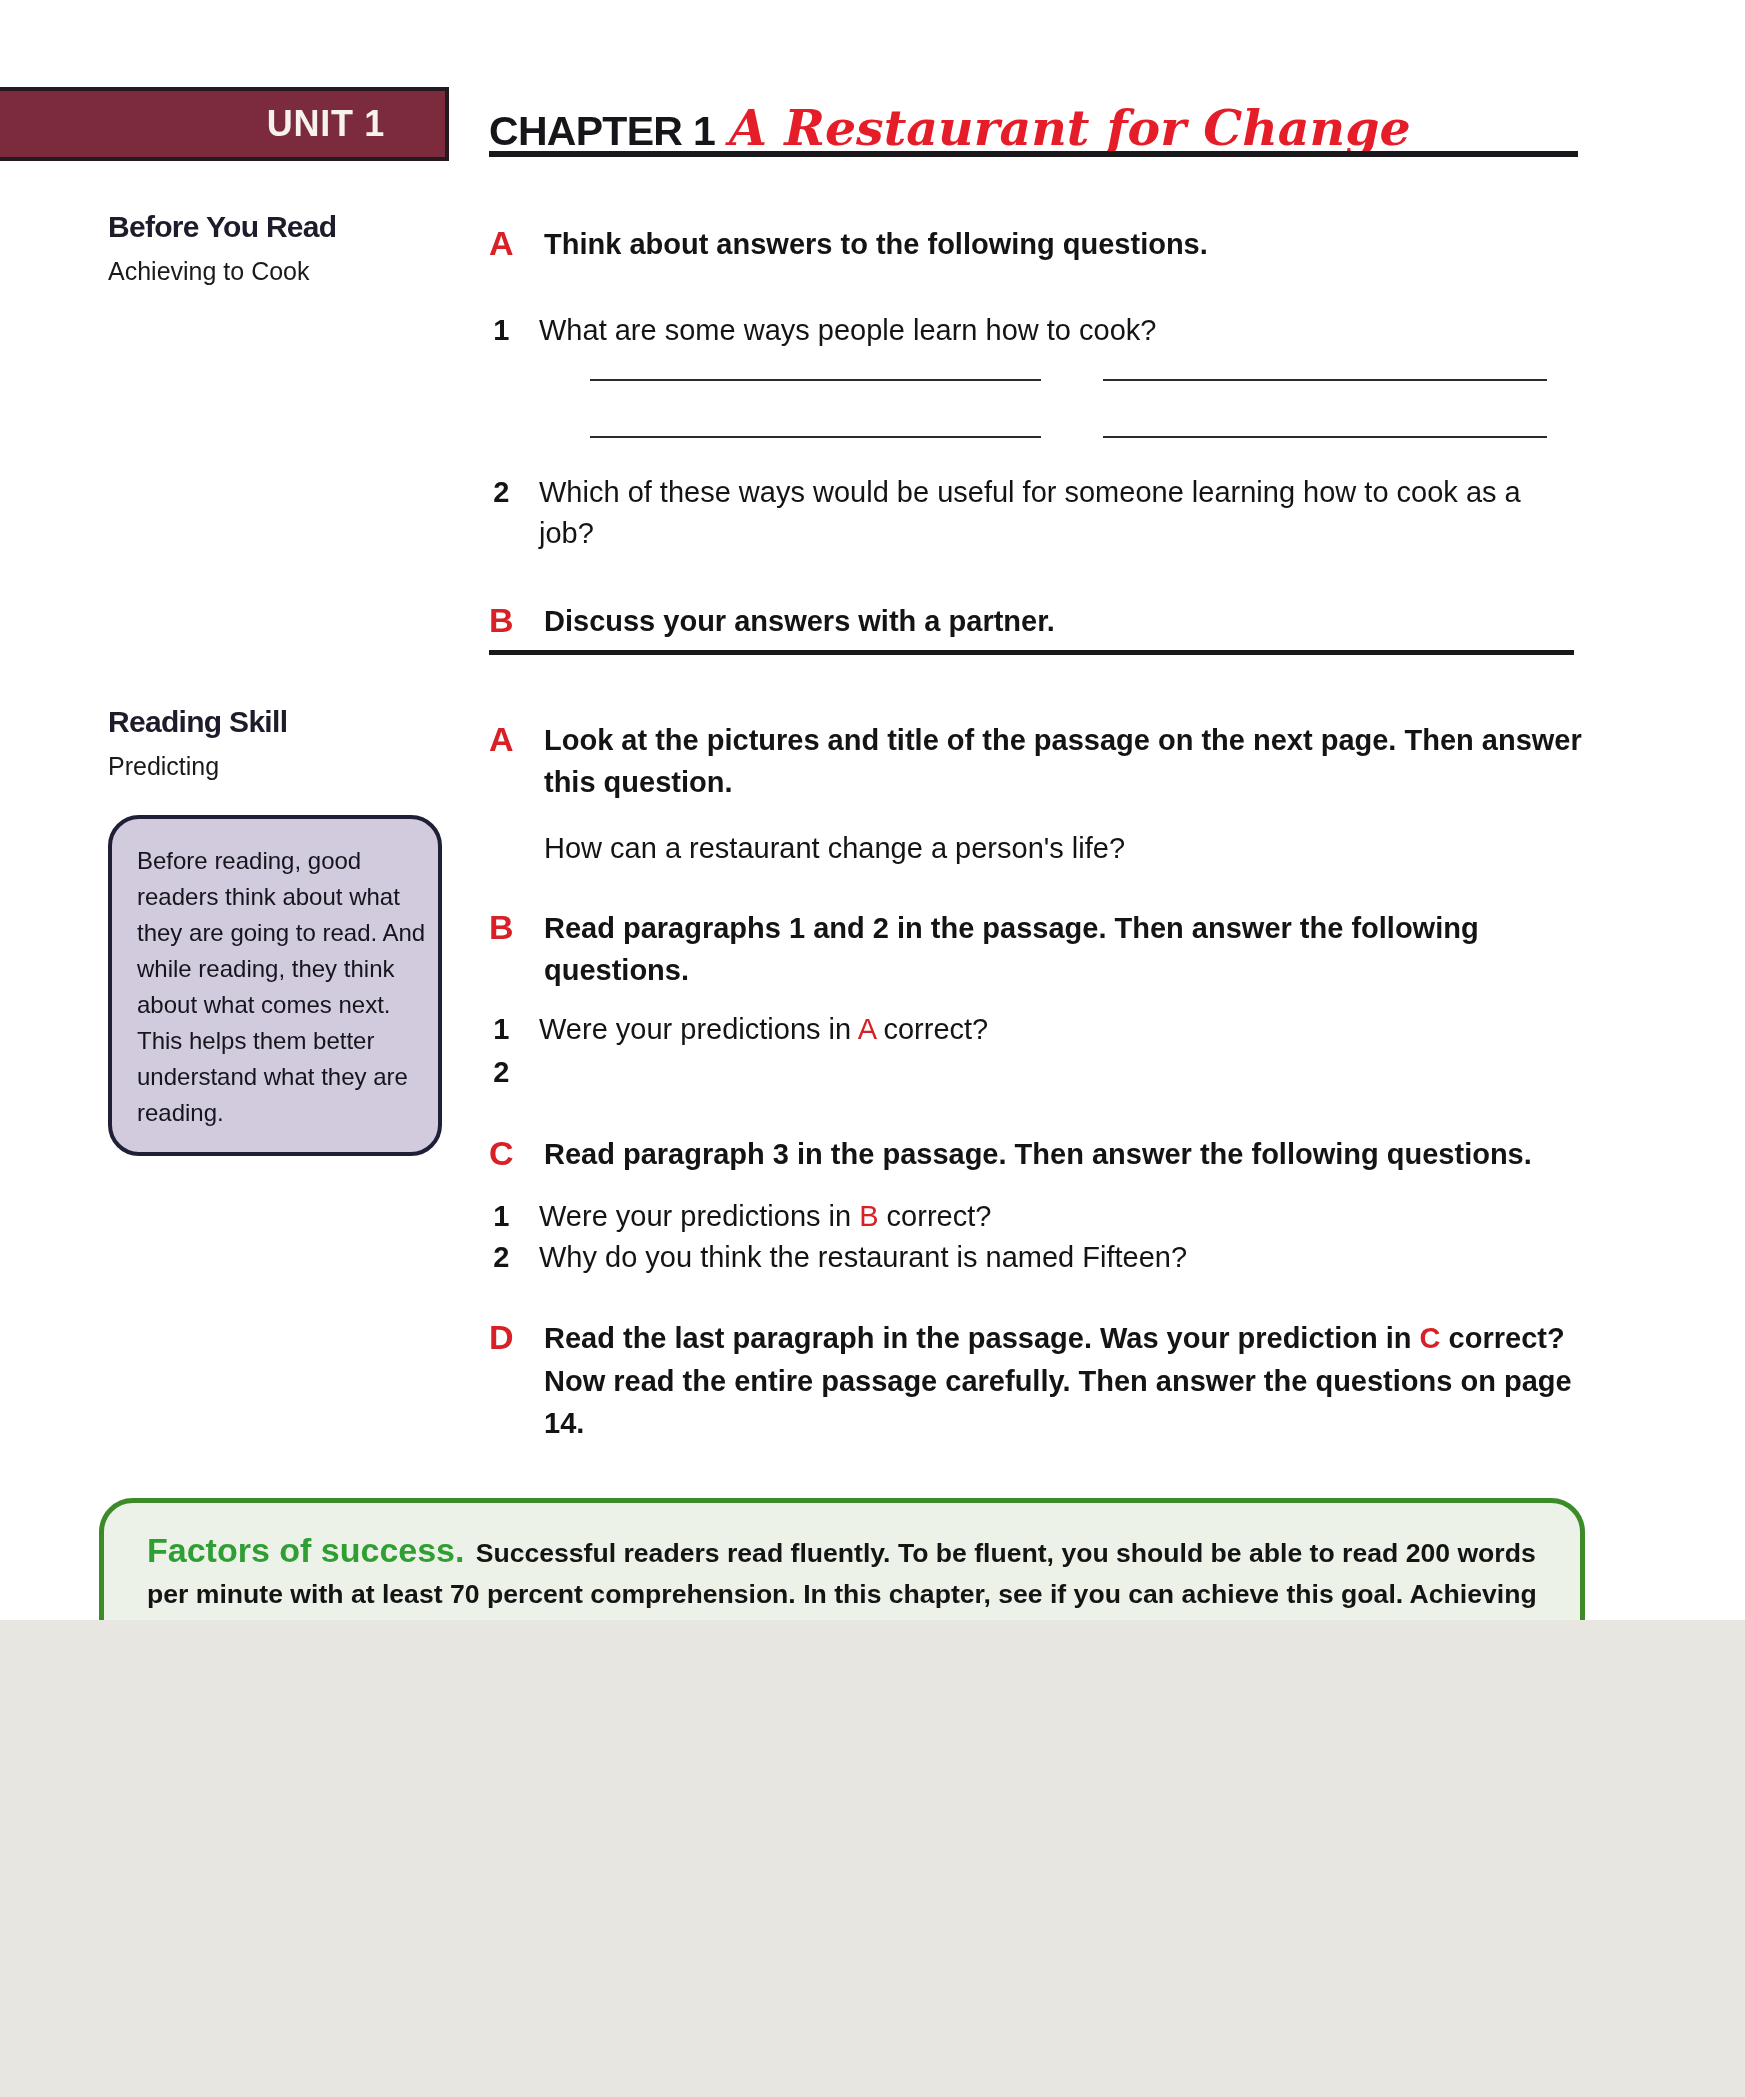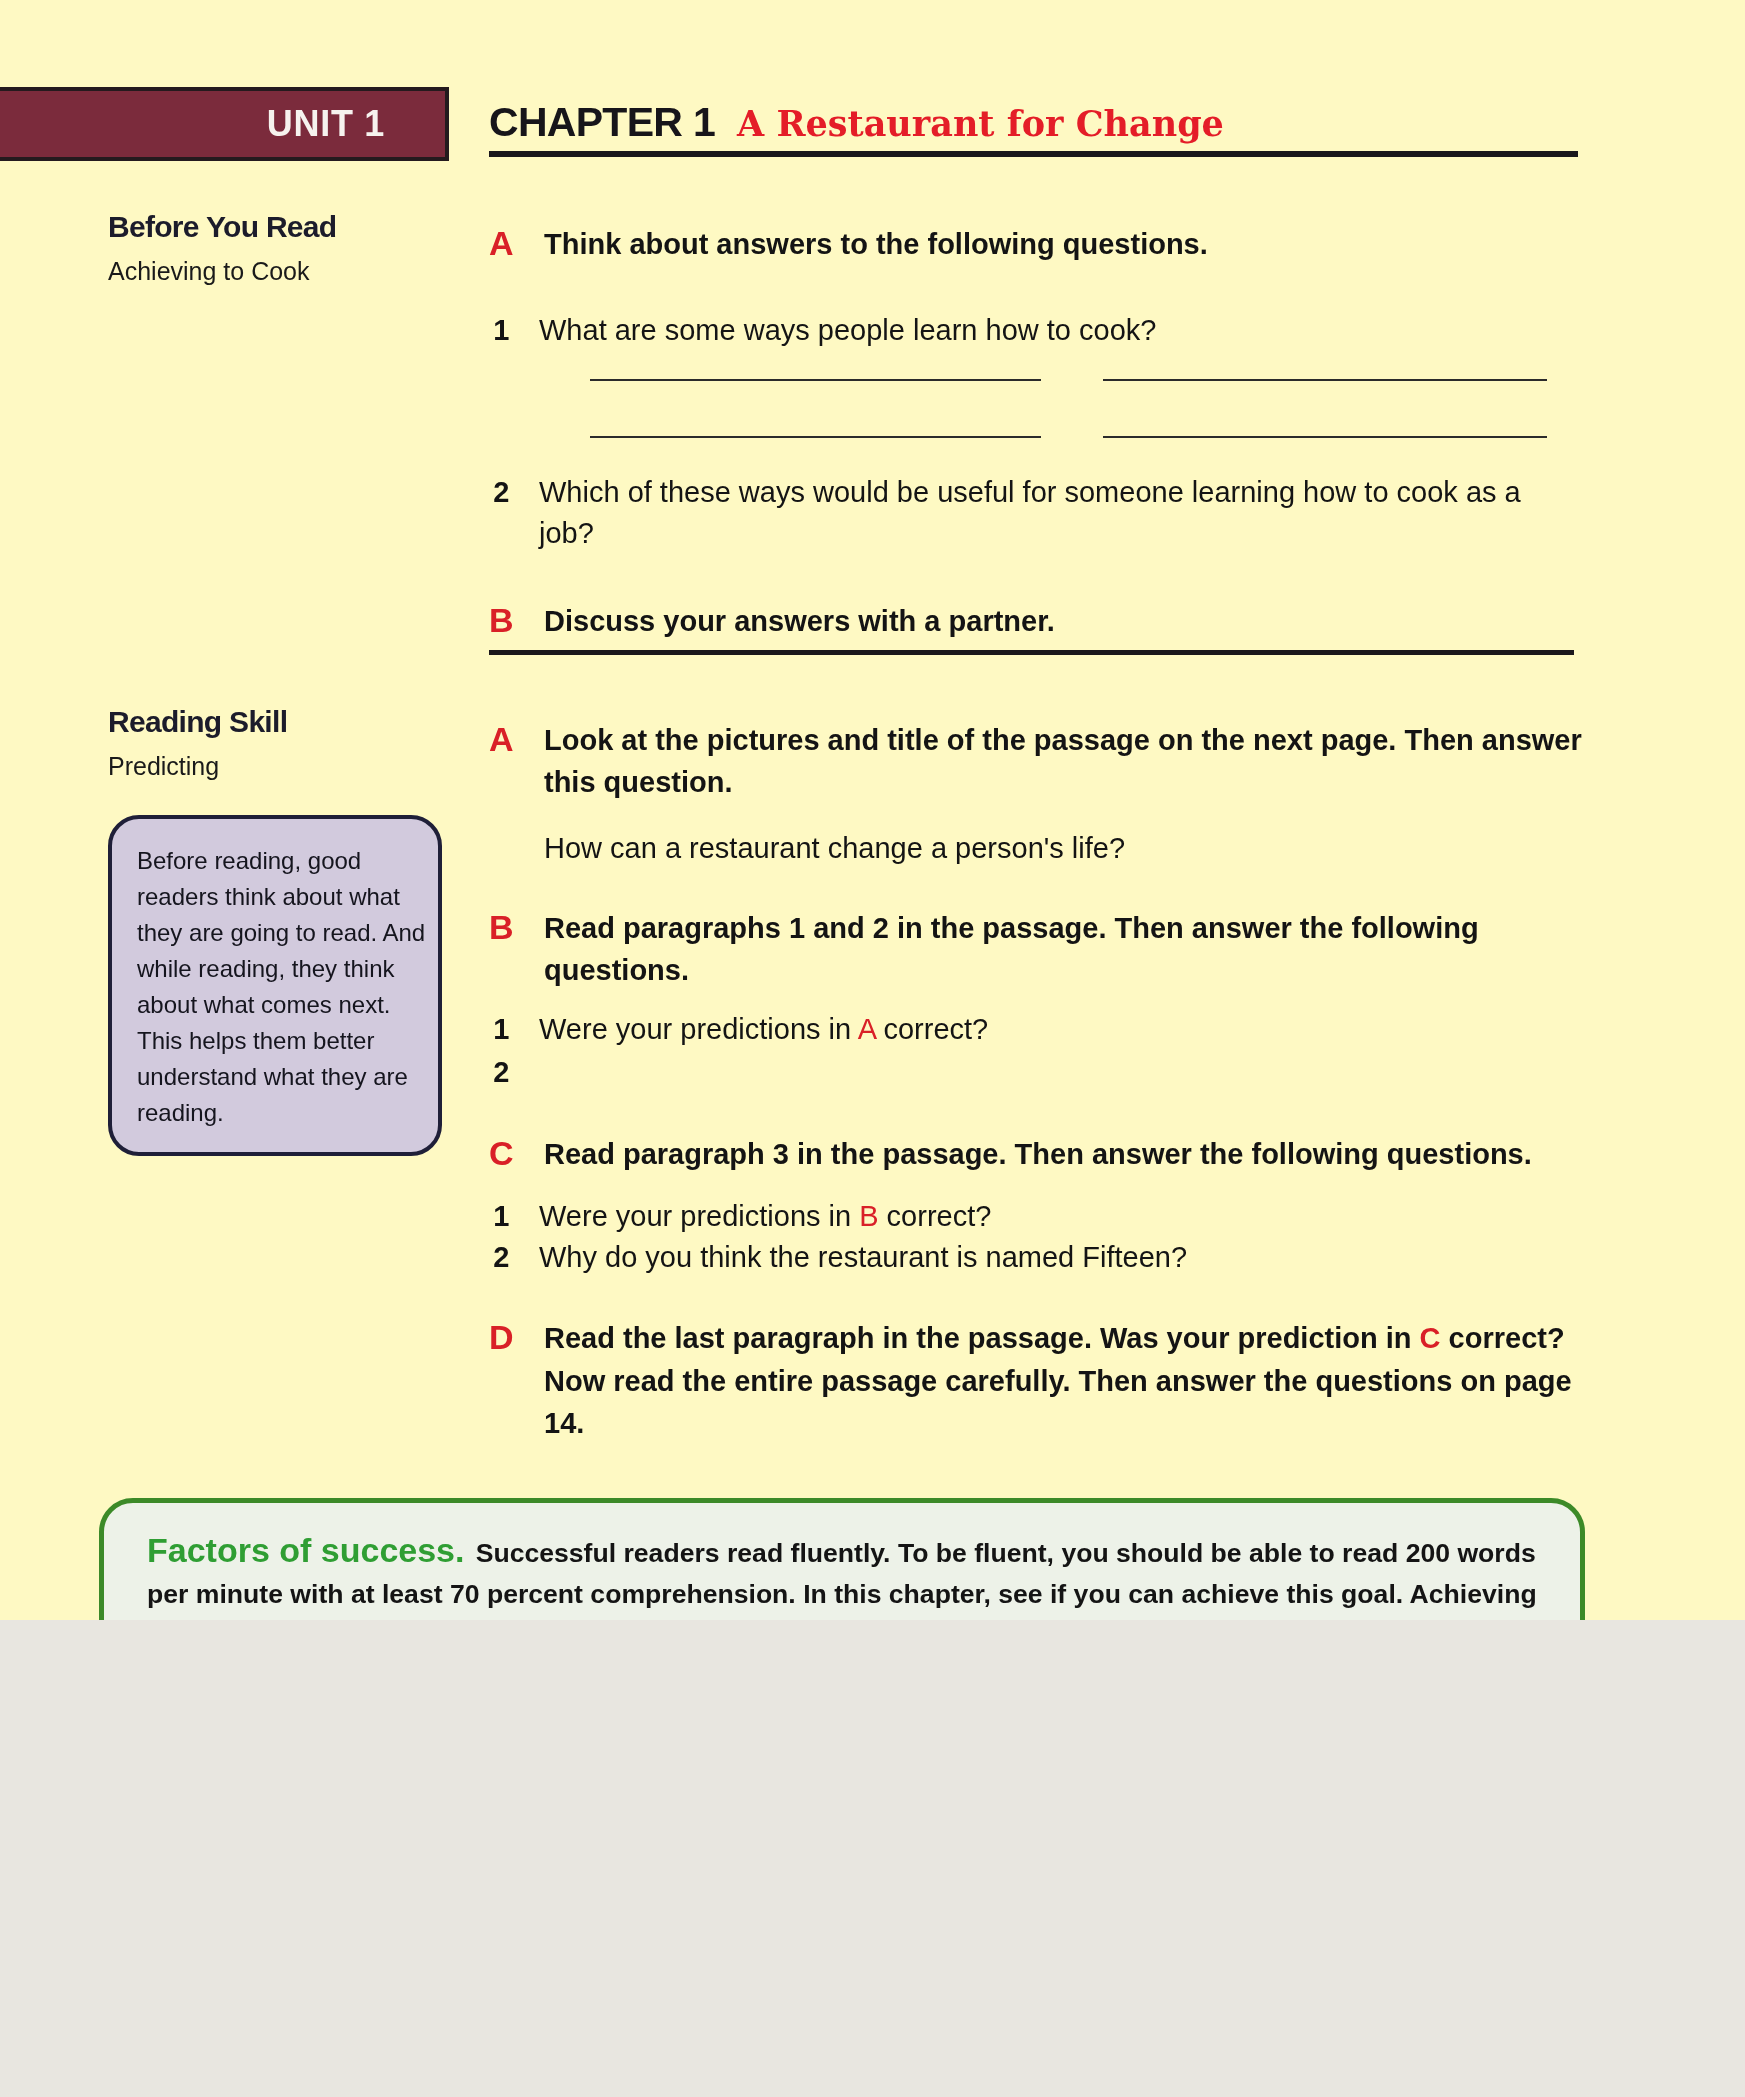--- a/index.html
+++ b/index.html
@@ -1,35 +1,35 @@
 <!DOCTYPE html>
 <html style="font-size:11.2px"><head>
 <meta charset="utf-8">
 <style>
   * { margin:0; padding:0; box-sizing:border-box; }
   html,body { background:#e8e6e0; }
   body { font-family:"Liberation Sans", sans-serif; }
   .page {
     position:relative; width:1745px; height:1620px;
-    background:#fef9c3; overflow:hidden; color:#141414;
+    background:#ffffff; overflow:hidden; color:#141414;
   }
 
   
   .unit-banner {
     position:absolute; left:0; top:87px; width:449px; height:74px;
     background:#7b2b3c; border:4.9px solid #241a1e; border-left:none;
     display:flex; align-items:center; justify-content:flex-end;
     padding-right:60px;
     color:#f6f2ee; font-size:36px; font-weight:bold; letter-spacing:0.7px;
   }
   .chapter-head { position:absolute; left:489px; top:99px; width:1098px; white-space:nowrap; }
   .chapter-label { font-size:41px; font-weight:bold; color:#17151a; letter-spacing:-0.7px; }
   .chapter-title {
-    font-family:"DejaVu Serif", serif; font-size:35px; font-weight:bold;
-    color:#e41d28; margin-left:22px;
+    font-family:"DejaVu Serif", serif; font-size:49px; font-weight:bold;
+    color:#e41d28; margin-left:14px;font-style:italic;
   }
   .chapter-rule { position:absolute; left:489px; top:151px; width:1089px; height:6.3px; background:#1a181c; }
 
   
   .left-col { position:absolute; width:381px; }
   .byr-left { left:108px; top:210px; }
   .rs-left  { left:108px; top:705px; }
   .sec-heading { font-size:30px; font-weight:bold; color:#1c1c2b; letter-spacing:-0.7px; line-height:1.1; }
   .sec-sub { font-size:25px; color:#1a1a1a; margin-top:14px; }
 

